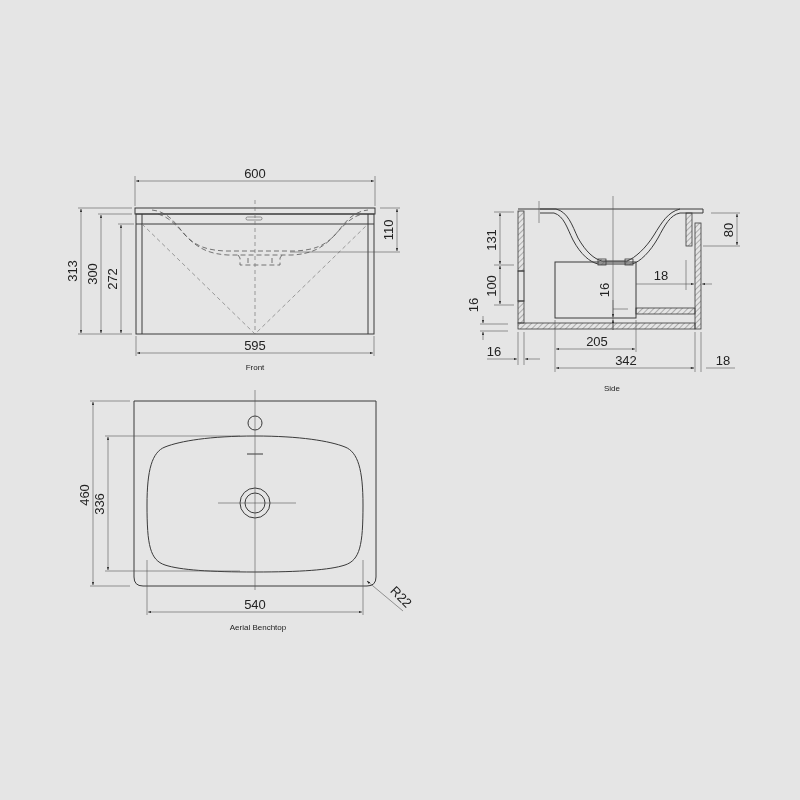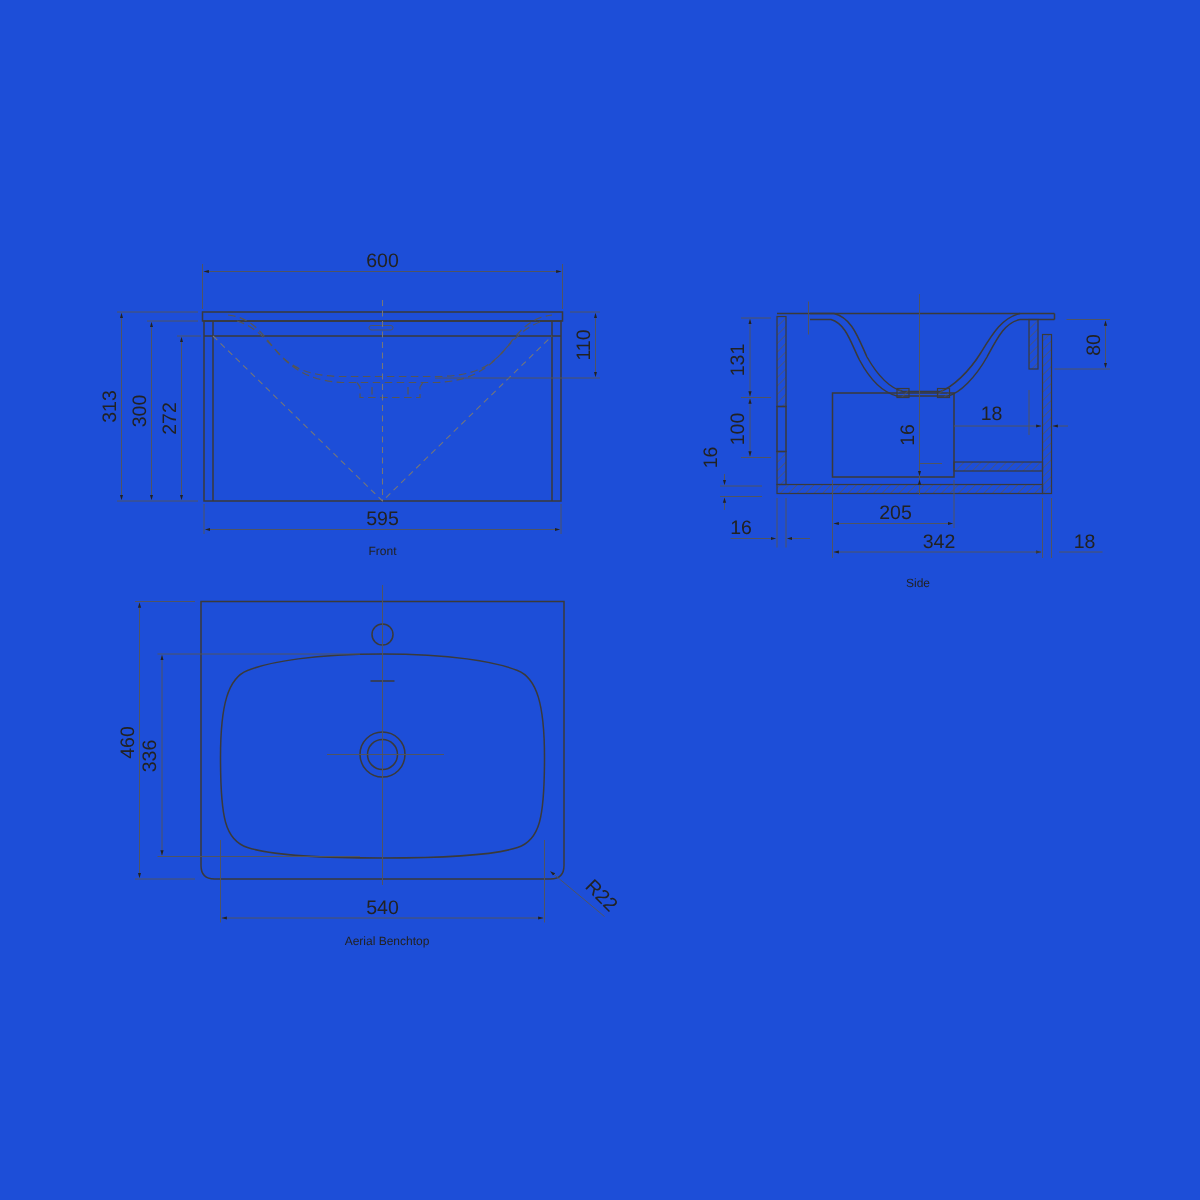--- a/index.html
+++ b/index.html
@@ -1,16 +1,16 @@
 <!DOCTYPE html>
 <html><head>
 <meta charset="utf-8">
 <style>
   html, body { margin: 0; padding: 0; background: #ffffff; }
-  #canvas { position: relative; width: 800px; height: 800px; background: #1d4ed8; overflow: hidden; }
+  #canvas { position: relative; width: 800px; height: 800px; background: #e5e5e5; overflow: hidden; }
   svg { position: absolute; left: 0; top: 0; }
   .ln { stroke: #3a3a3a; stroke-width: 1; fill: none; }
   .thin { stroke: #555; stroke-width: 0.6; fill: none; }
   .dash { stroke: #555; stroke-width: 0.8; fill: none; stroke-dasharray: 5 3; }
   .dash2 { stroke: #777; stroke-width: 0.7; fill: none; stroke-dasharray: 4 3; }
   .hatch { fill: url(#hatch); stroke: #3a3a3a; stroke-width: 0.8; }
   .dim { font-family: "Liberation Sans", sans-serif; font-size: 13px; fill: #222; }
   .cap { font-family: "Liberation Sans", sans-serif; font-size: 8px; fill: #222; }
 </style>
 </head>

